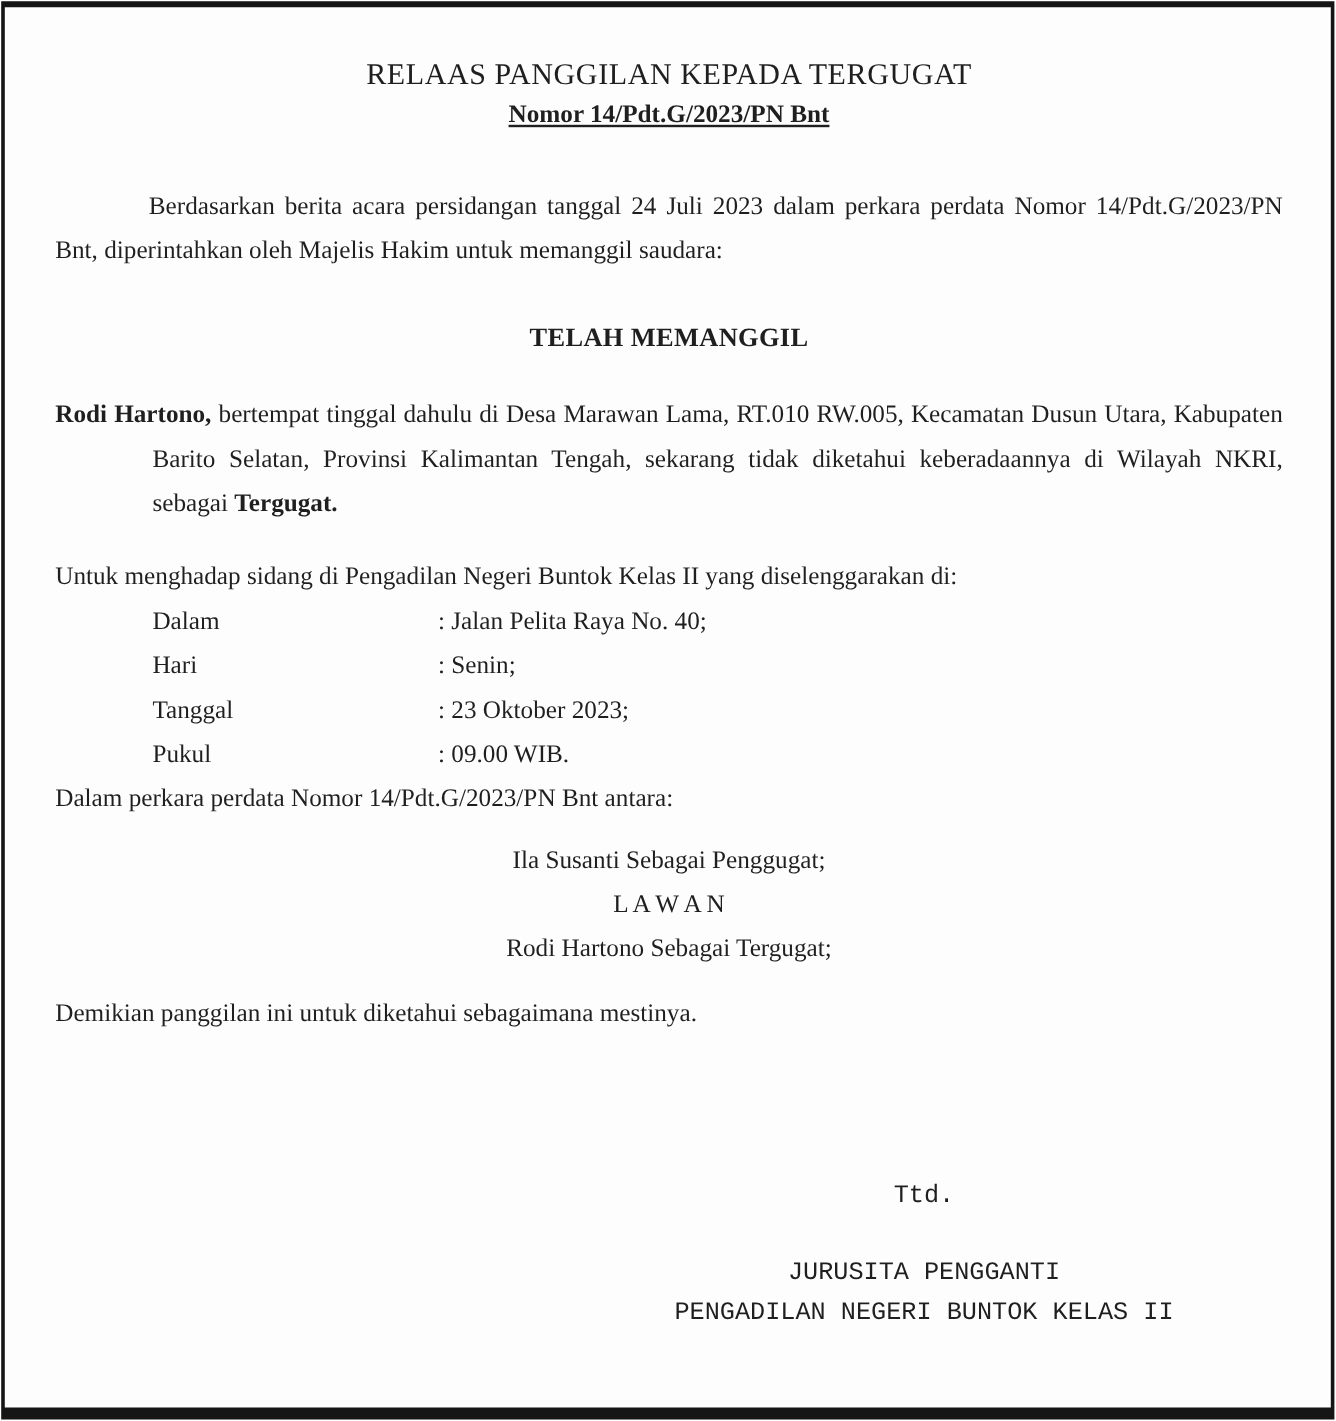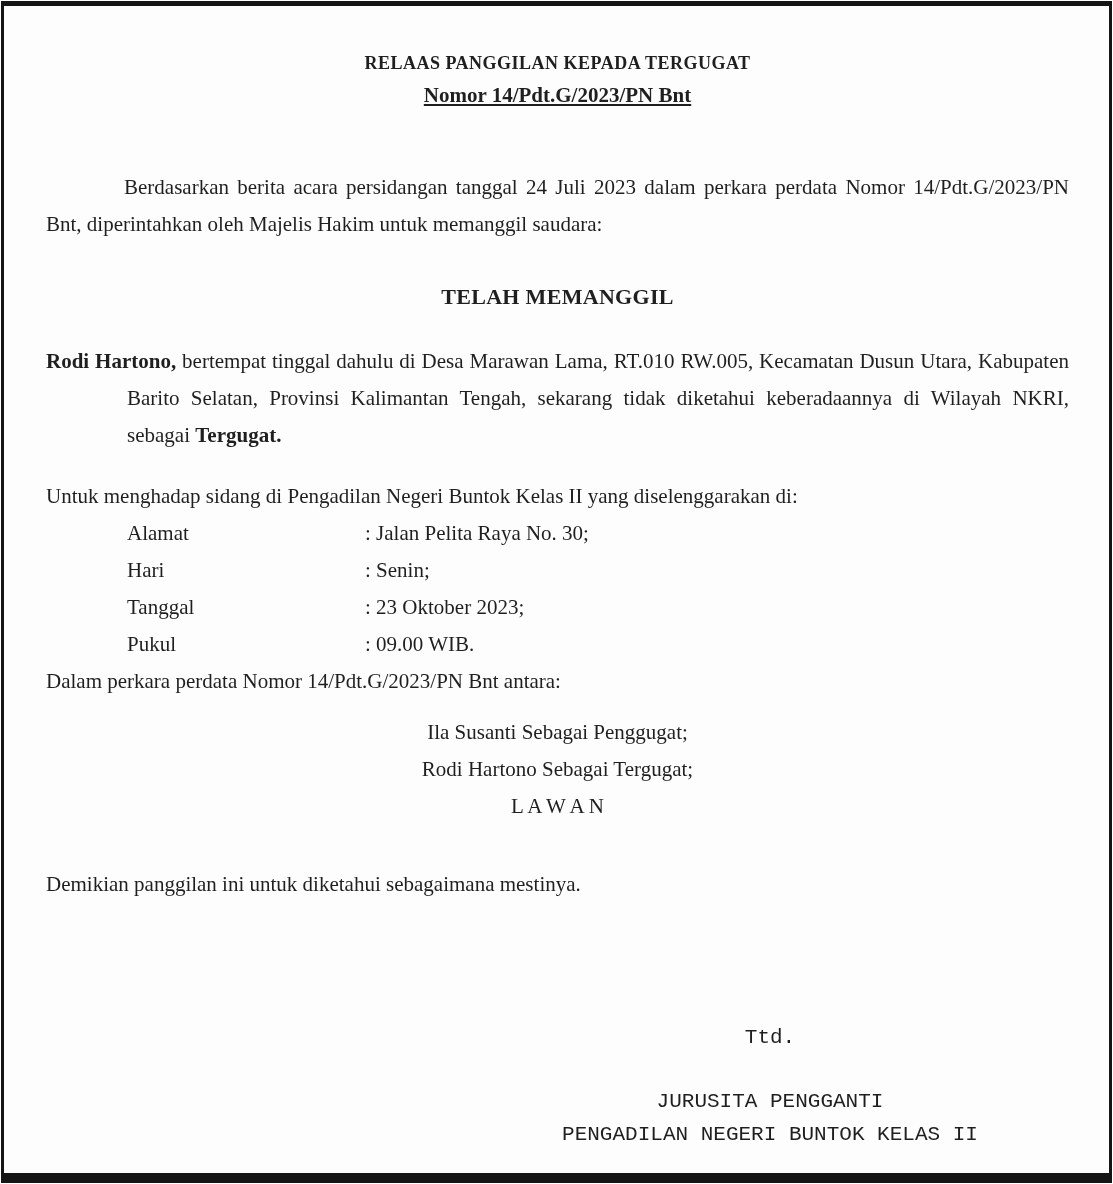--- a/index.html
+++ b/index.html
@@ -23,36 +23,36 @@
     border-top-width: 5px;
     border-bottom-width: 10px;
     padding: 41px 40px 0 42px;
     font-family: "Liberation Serif", "DejaVu Serif", serif;
     font-size: 21px;
     color: var(--ink);
     overflow: hidden;
   }
   .title {
     text-align: center;
-    font-weight: bold;
-    font-size: 18px;
+    font-weight: normal;
+    font-size: 25px;
     line-height: 32px;
     letter-spacing: 0.5px;
   }
   .case-number {
     text-align: center;
     font-weight: bold;
     font-size: 21px;
     line-height: 28px;
     margin-top: 2px;
     text-decoration: underline;
   }
   p { margin: 0; }
   .intro {
-    margin-top: 60px;
+    margin-top: 44px;
     text-align: justify;
     text-indent: 78px;
     line-height: 37px;
   }
   .heading {
     margin-top: 40px;
     text-align: center;
     font-weight: bold;
     font-size: 22px;
     line-height: 28px;
@@ -77,21 +77,21 @@
   }
   .details .lbl { width: 238px; flex: none; }
   .details .val { flex: 1; }
   .case-line { line-height: 37px; }
   .parties {
     margin-top: 14px;
     text-align: center;
     line-height: 37px;
   }
   .closing {
-    margin-top: 41px;
+    margin-top: 17px;
     line-height: 37px;
   }
   .signature {
     margin-top: 118px;
     margin-left: 472px;
     width: 504px;
     text-align: center;
     font-family: Liberation Mono, monospace;
   }
   .ttd { line-height: 34px; }
@@ -114,43 +114,43 @@
   <p class="intro">Berdasarkan berita acara persidangan tanggal 24 Juli 2023 dalam perkara perdata Nomor 14/Pdt.G/2023/PN Bnt, diperintahkan oleh Majelis Hakim untuk memanggil saudara:</p>
 
   <div class="heading">TELAH MEMANGGIL</div>
 
   <p class="defendant"><span class="b">Rodi Hartono,</span><span> bertempat tinggal dahulu di Desa Marawan Lama, RT.010 RW.005, Kecamatan Dusun Utara, Kabupaten Barito Selatan, Provinsi Kalimantan Tengah, sekarang tidak diketahui keberadaannya di Wilayah NKRI, sebagai </span><span class="b">Tergugat.</span></p>
 
   <p class="hearing-intro">Untuk menghadap sidang di Pengadilan Negeri Buntok Kelas II yang diselenggarakan di:</p>
 
   <div class="details">
     <div class="row">
-      <span class="lbl">Alamat</span>
-      <span class="val">: Jalan Pelita Raya No. 30;</span>
+      <span class="lbl">Dalam</span>
+      <span class="val">: Jalan Pelita Raya No. 40;</span>
     </div>
     <div class="row">
       <span class="lbl">Hari</span>
       <span class="val">: Senin;</span>
     </div>
     <div class="row">
       <span class="lbl">Tanggal</span>
       <span class="val">: 23 Oktober 2023;</span>
     </div>
     <div class="row">
       <span class="lbl">Pukul</span>
       <span class="val">: 09.00 WIB.</span>
     </div>
   </div>
 
   <p class="case-line">Dalam perkara perdata Nomor 14/Pdt.G/2023/PN Bnt antara:</p>
 
   <div class="parties">
     <div>Ila Susanti Sebagai Penggugat;</div>
+    <div>L A W A N</div>
     <div>Rodi Hartono Sebagai Tergugat;</div>
-    <div>L A W A N</div>
   </div>
 
   <p class="closing">Demikian panggilan ini untuk diketahui sebagaimana mestinya.</p>
 
   <div class="signature">
     <div class="ttd">Ttd.</div>
     <div class="sig-role">JURUSITA PENGGANTI</div>
     <div class="sig-court">PENGADILAN NEGERI BUNTOK KELAS II</div>
   </div>
 

